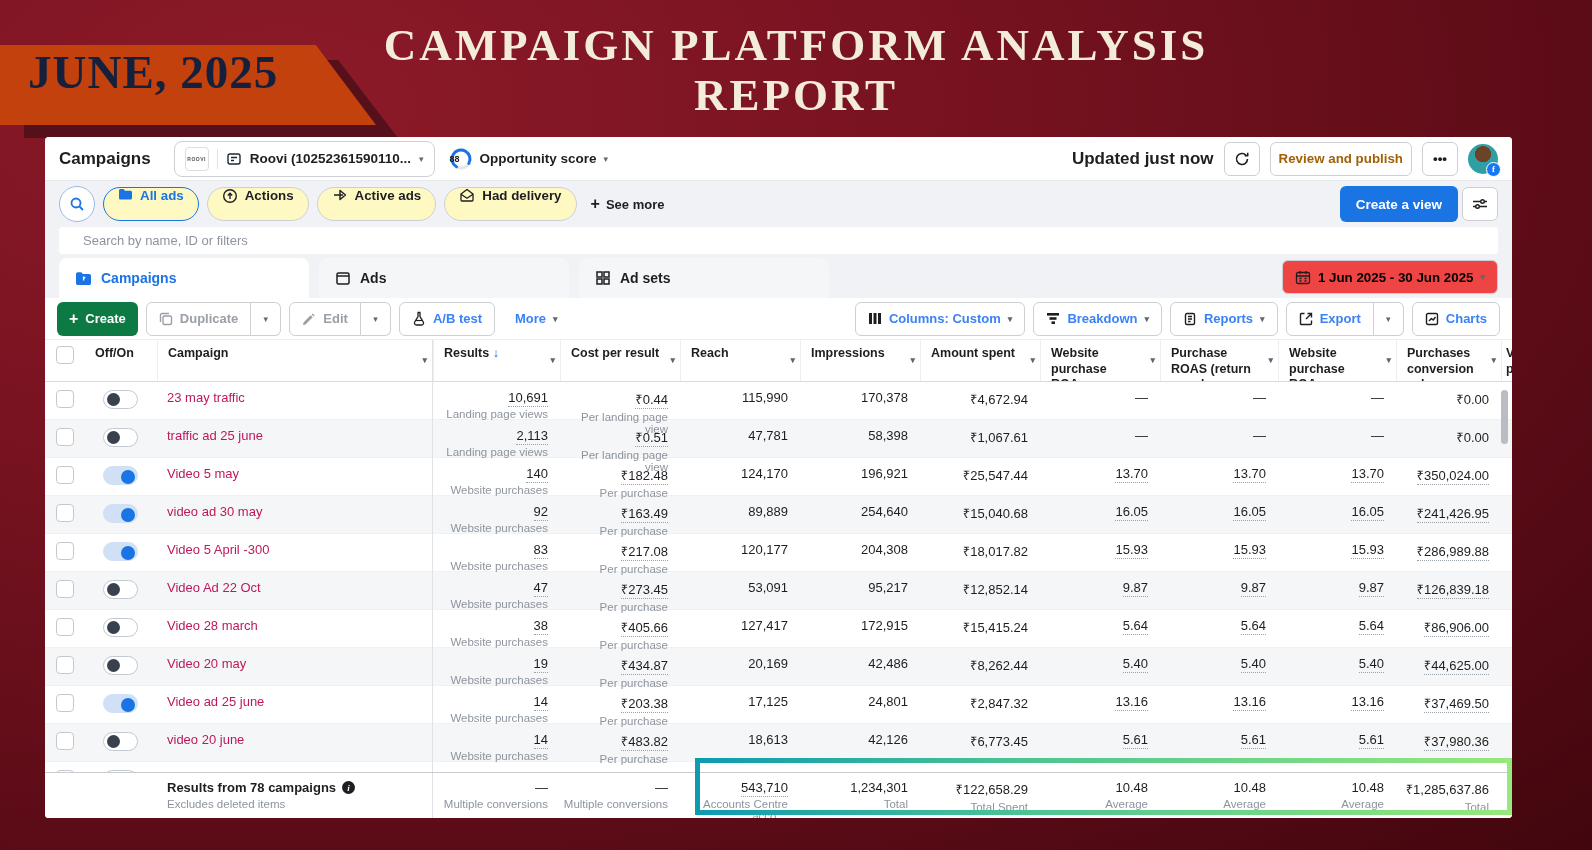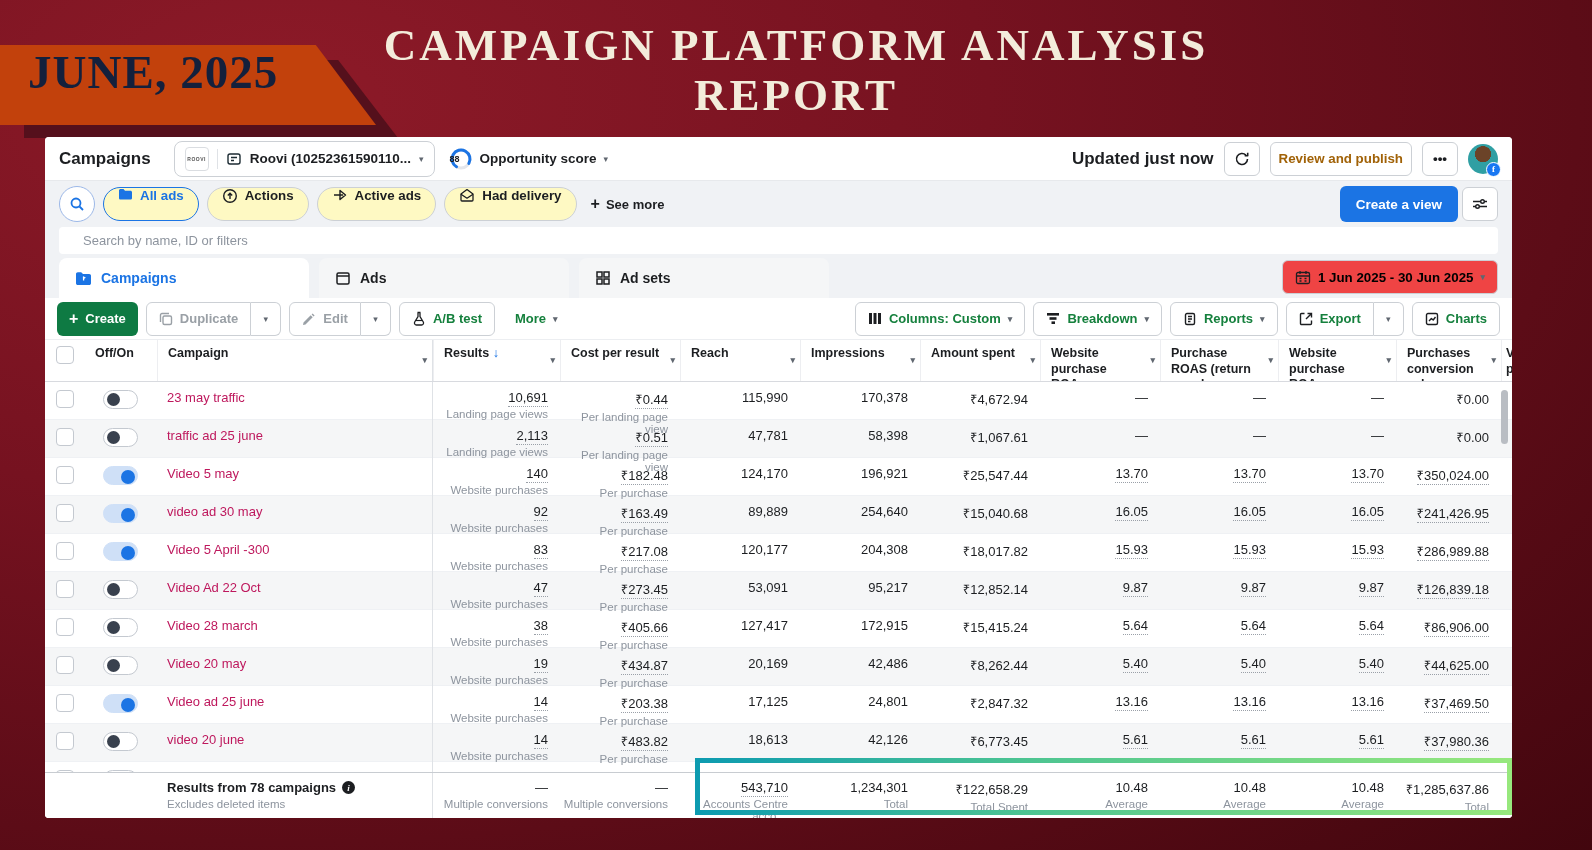--- a/index.html
+++ b/index.html
@@ -81,21 +81,21 @@
     padding-left:16px; font-weight:700; font-size:14px; background:#f5f6f7; cursor:pointer; color:#1c1e21;}
   .tab.active{ background:#fff; color:#1b74e4;}
   .daterange{ position:absolute; right:14px; top:6px; height:34px; border:1px solid #ccd0d5; border-radius:6px;
     background:#ef4444; display:inline-flex; align-items:center; gap:7px; padding:0 12px; font-weight:700; cursor:pointer;}
 
   
   .sheet{ background:#fff; height:525px; position:relative;}
   .toolbar{ height:42px; display:flex; align-items:center; gap:8px; padding:0 12px;
     border-bottom:1px solid #eceef1;}
   .btn{ height:34px; border:1px solid #ccd0d5; border-radius:6px; background:#fff; display:inline-flex;
-    align-items:center; gap:7px; padding:0 12px; font-weight:600; font-size:13px; color:#15803d; cursor:pointer;}
+    align-items:center; gap:7px; padding:0 12px; font-weight:600; font-size:13px; color:#3b82f6; cursor:pointer;}
   .btn-green{ background:#0e7a43; border:none; color:#fff; font-weight:700;}
   .split{ display:inline-flex;}
   .split .btn:first-child{ border-radius:6px 0 0 6px;}
   .split .caretbtn{ width:30px; border:1px solid #ccd0d5; border-left:none; border-radius:0 6px 6px 0;
     background:#fff; display:flex; align-items:center; justify-content:center; cursor:pointer;}
   .no-border{ border:none; background:transparent;}
   .tbr-right{ margin-left:auto; display:flex; gap:8px; align-items:center;}
   .disabled{ color:#9aa0a6;}
 
   

